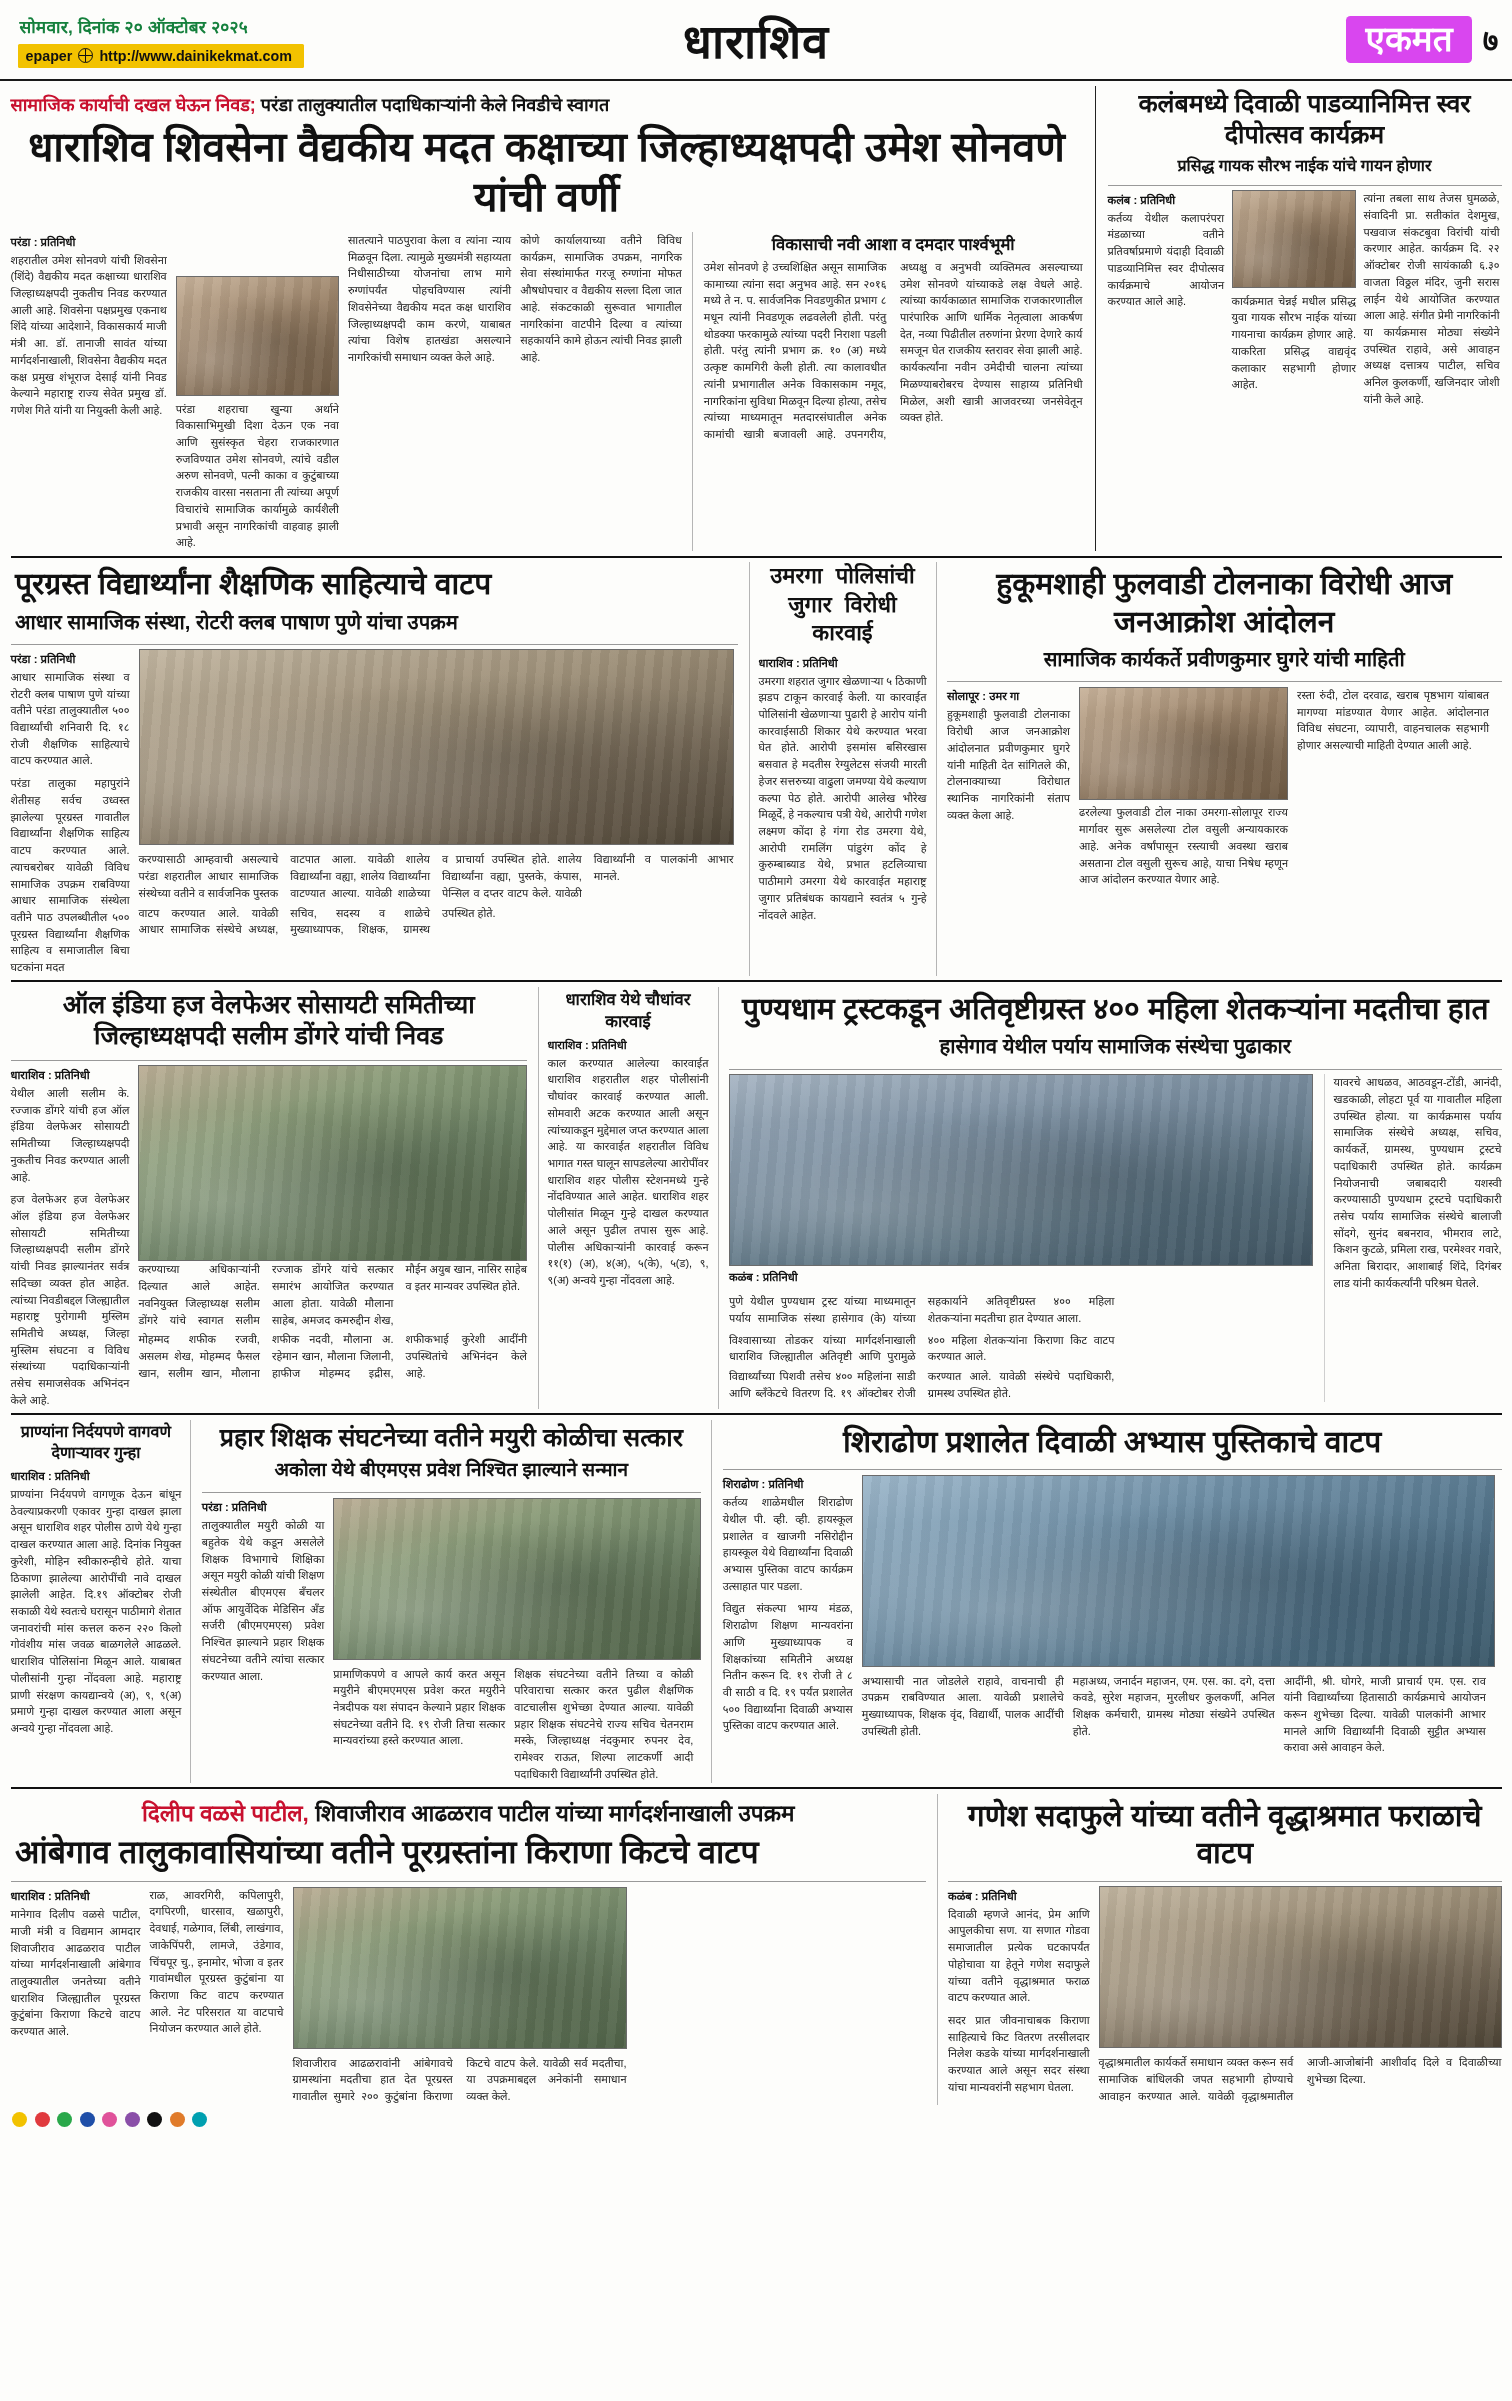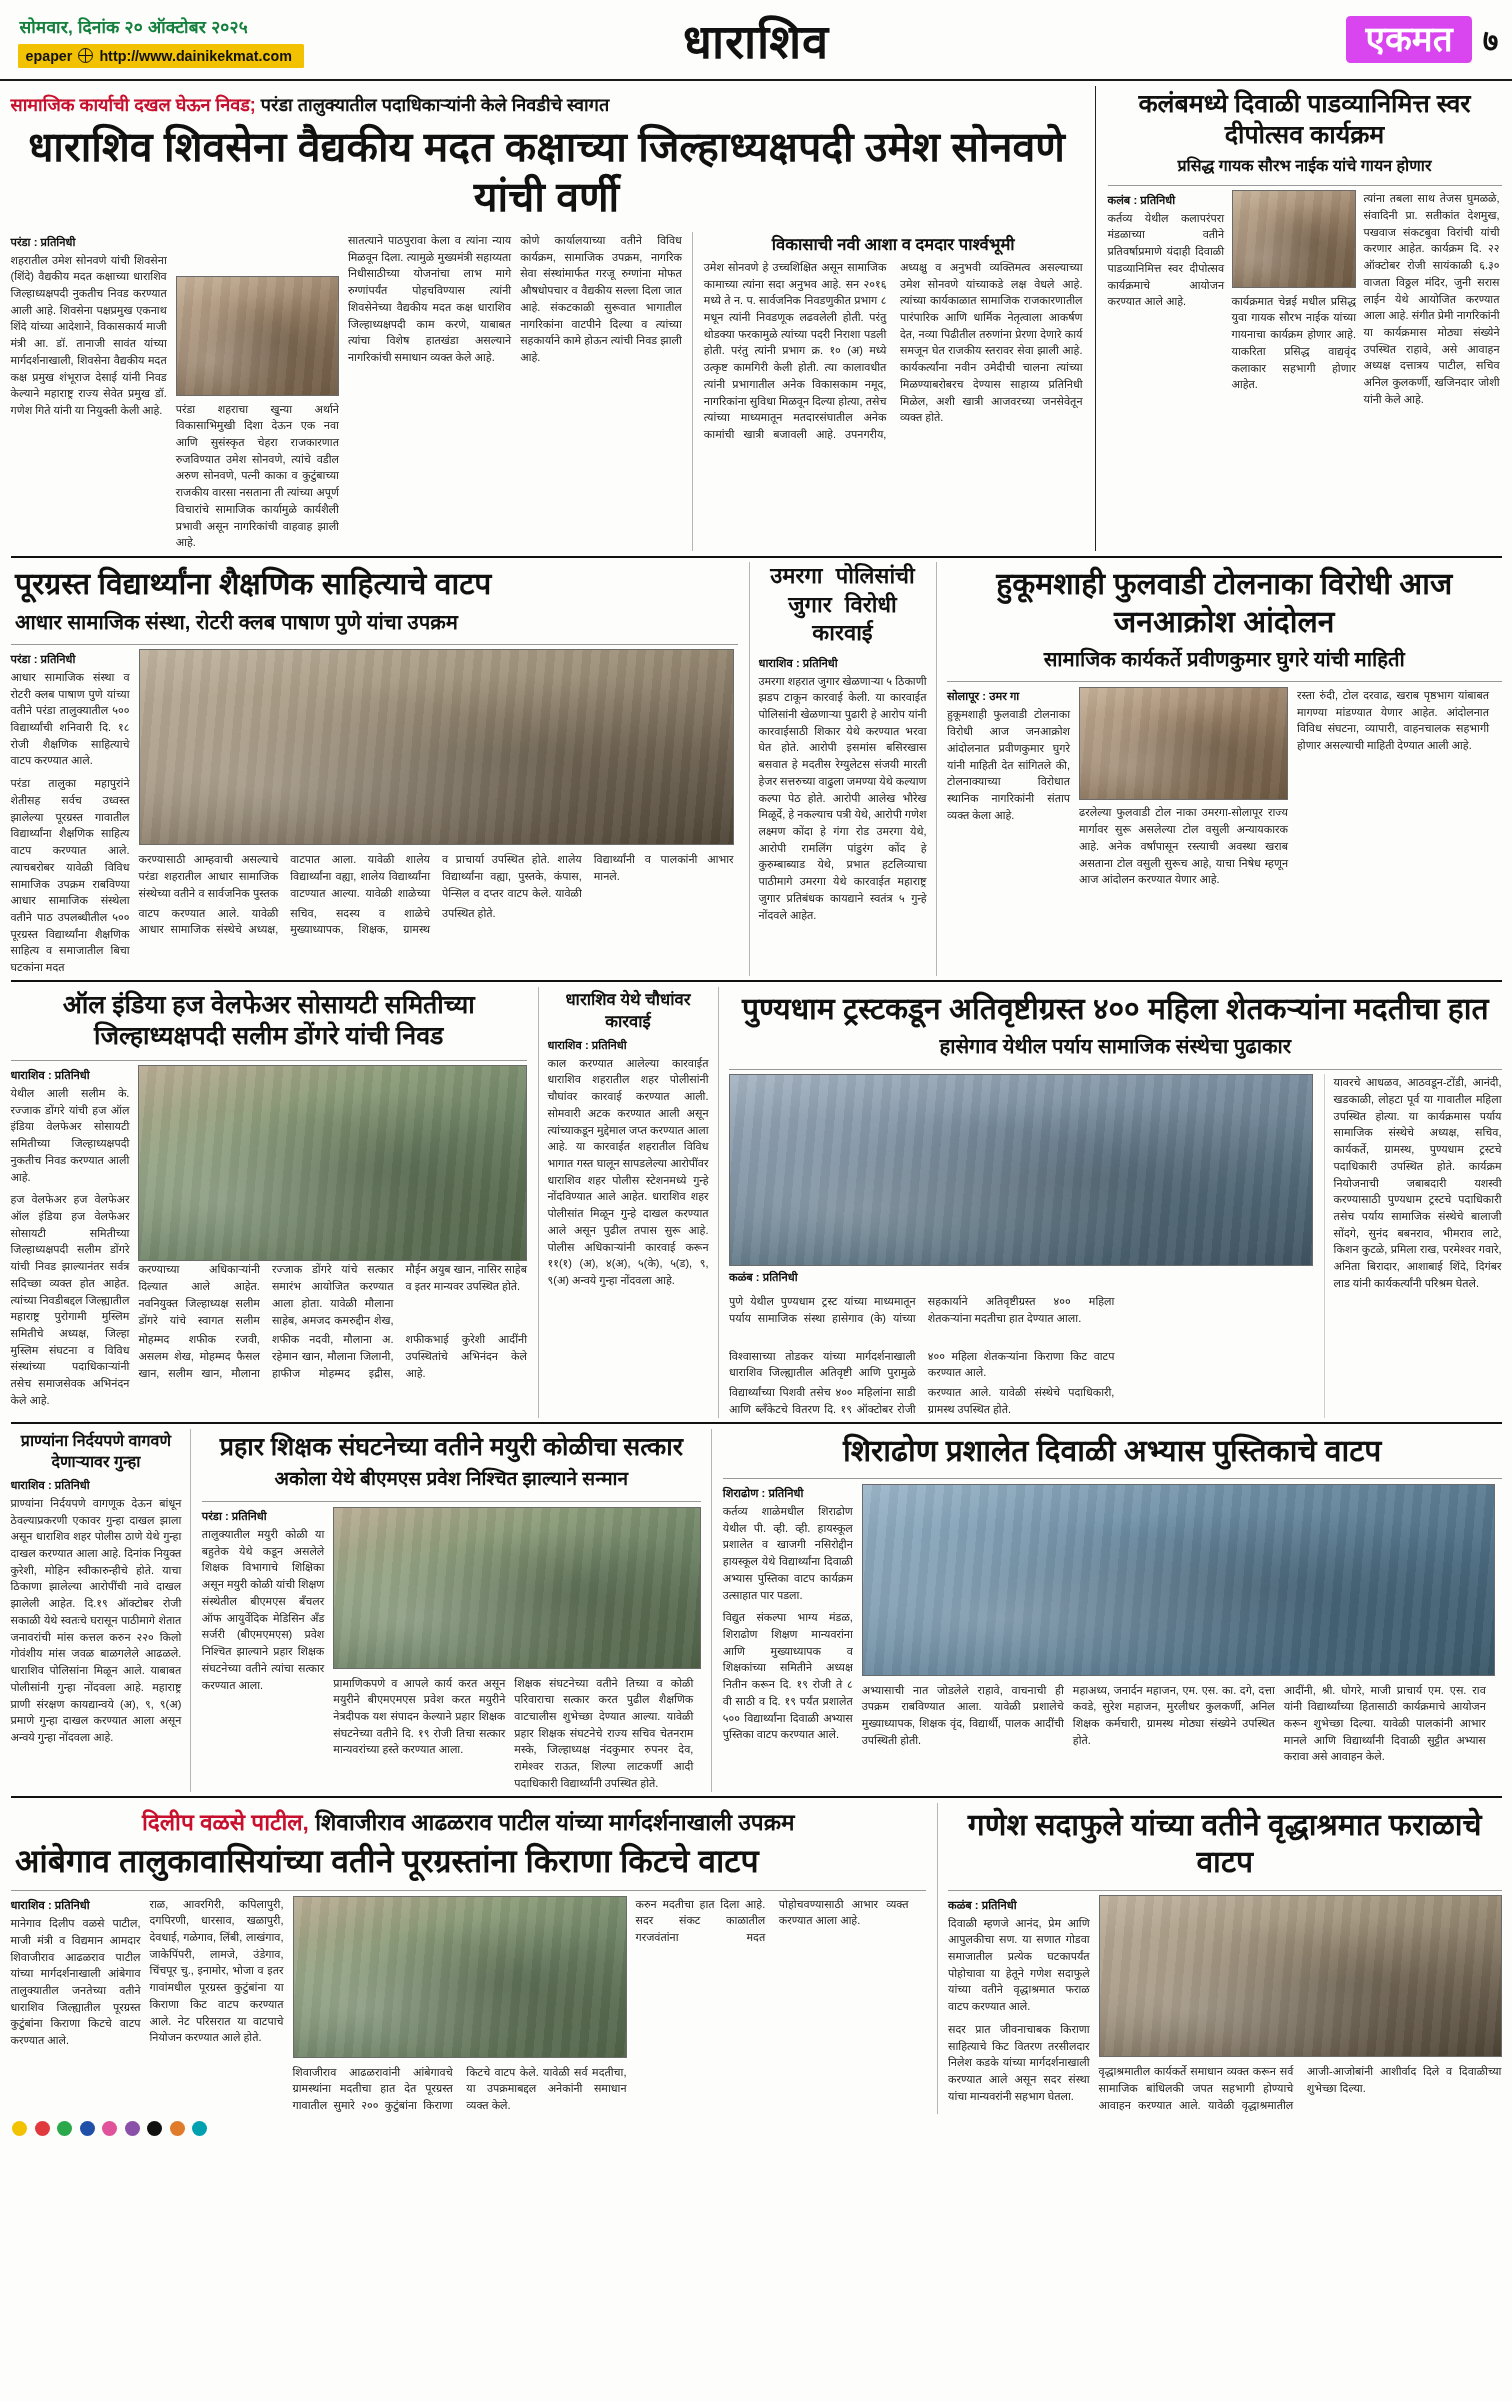--- a/index.html
+++ b/index.html
@@ -371,21 +371,21 @@
       <div class="headline-lg">पुण्यधाम ट्रस्टकडून अतिवृष्टीग्रस्त ४०० महिला शेतकऱ्यांना मदतीचा हात</div>
       <div class="subhead">हासेगाव येथील पर्याय सामाजिक संस्थेचा पुढाकार</div>
       <div class="rule-thin"></div>
       <div class="grid">
         <div style="width:595px; padding-right:10.5px;">
           <div class="photo group" style="height:192px;"></div>
           <div class="dateline" style="text-align:left; padding-top:3px;">कळंब : प्रतिनिधी</div>
           <div class="body cols3" style="margin-top:6px;">
             <span>पुणे येथील पुण्यधाम ट्रस्ट यांच्या माध्यमातून पर्याय सामाजिक संस्था हासेगाव (के) यांच्या सहकार्याने अतिवृष्टीग्रस्त ४०० महिला शेतकऱ्यांना मदतीचा हात देण्यात आला.</span>
           </div>
-          <div class="body cols3" style="margin-top:21px;">
+          <div class="body cols3" style="margin-top:5px;">
             <span>विश्वासाच्या तोडकर यांच्या मार्गदर्शनाखाली धाराशिव जिल्ह्यातील अतिवृष्टी आणि पुरामुळे ४०० महिला शेतकऱ्यांना किराणा किट वाटप करण्यात आले.</span>
           </div>
           <div class="body cols3" style="margin-top:3px;">
             <span>विद्यार्थ्यांच्या पिशवी तसेच ४०० महिलांना साडी आणि ब्लँकेटचे वितरण दि. १९ ऑक्टोबर रोजी करण्यात आले. यावेळी संस्थेचे पदाधिकारी, ग्रामस्थ उपस्थित होते.</span>
           </div>
         </div>
         <div style="width:178px; border-left:0.8px solid #cfcfcf; padding-left:9px;">
           <div class="body">यावरचे आधळव, आठवडून-टोंडी, आनंदी, खडकाळी, लोहटा पूर्व या गावातील महिला उपस्थित होत्या. या कार्यक्रमास पर्याय सामाजिक संस्थेचे अध्यक्ष, सचिव, कार्यकर्ते, ग्रामस्थ, पुण्यधाम ट्रस्टचे पदाधिकारी उपस्थित होते. कार्यक्रम नियोजनाची जबाबदारी यशस्वी करण्यासाठी पुण्यधाम ट्रस्टचे पदाधिकारी तसेच पर्याय सामाजिक संस्थेचे बालाजी सोंदगे, सुनंद बबनराव, भीमराव लाटे, किशन कुटळे, प्रमिला राख, परमेश्वर गवारे, अनिता बिरादार, आशाबाई शिंदे, दिगंबर लाड यांनी कार्यकर्त्यांनी परिश्रम घेतले.</div>
         </div>
       </div>
@@ -470,23 +470,20 @@
         </div>
         <div style="width:143px; padding-right:9px;">
           <div class="body">राळ, आवरगिरी, कपिलापुरी, दगपिरणी, धारसाव, खळापुरी, देवधाई, गळेगाव, लिंबी, लाखंगाव, जाकेपिंपरी, लामजे, उंडेगाव, चिंचपूर चु., इनामोर, भोजा व इतर गावांमधील पूरग्रस्त कुटुंबांना या किराणा किट वाटप करण्यात आले. नेट परिसरात या वाटपाचे नियोजन करण्यात आले होते.</div>
         </div>
         <div style="width:343px; padding-right:9px;">
           <div class="photo people" style="height:162px;"></div>
           <div class="body cols2" style="margin-top:6px;">
             <span>शिवाजीराव आढळरावांनी आंबेगावचे ग्रामस्थांना मदतीचा हात देत पूरग्रस्त गावातील सुमारे २०० कुटुंबांना किराणा किटचे वाटप केले. यावेळी सर्व मदतीचा, या उपक्रमाबद्दल अनेकांनी समाधान व्यक्त केले.</span>
           </div>
         </div>
-        <div style="width:273px;">
-          <div class="body cols2">करुन मदतीचा हात दिला आहे. सदर संकट काळातील गरजवंतांना मदत पोहोचवण्यासाठी आभार व्यक्त करण्यात आला आहे.</div>
-        </div>
       </div>
     </div>
 
     <div style="width:565px; border-left:0.8px solid #b5b5b5; padding-left:10.5px;">
       <div class="headline-lg">गणेश सदाफुले यांच्या वतीने वृद्धाश्रमात फराळाचे वाटप</div>
       <div class="rule-thin"></div>
       <div class="grid">
         <div style="width:151px; padding-right:9px;">
           <div class="dateline dateline-l">कळंब : प्रतिनिधी</div>
           <div class="body">दिवाळी म्हणजे आनंद, प्रेम आणि आपुलकीचा सण. या सणात गोडवा समाजातील प्रत्येक घटकापर्यंत पोहोचावा या हेतूने गणेश सदाफुले यांच्या वतीने वृद्धाश्रमात फराळ वाटप करण्यात आले.</div>

